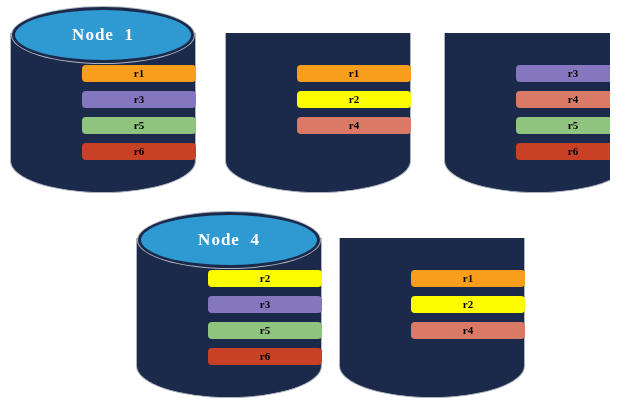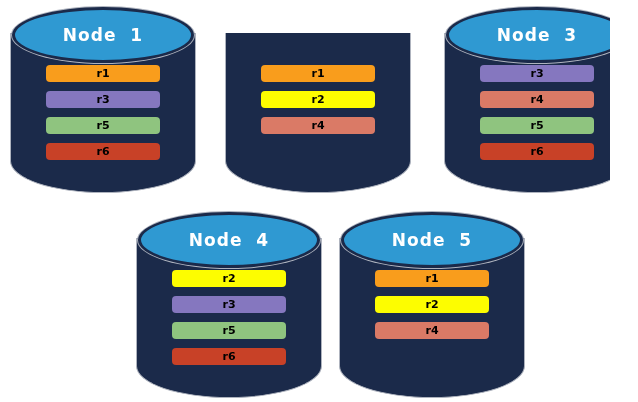--- a/index.html
+++ b/index.html
@@ -7,20 +7,21 @@
     padding: 0;
     background: #ffffff;
     font-family: "DejaVu Sans", "Liberation Sans", sans-serif;
   }
   #diagram {
     position: relative;
     width: 610px;
     height: 402px;
     background: var(--bg, #ffffff);
     overflow: hidden;
+    font-family: Liberation Serif, serif;
   }
   .cylinder {
     position: absolute;
     width: 186px;
     height: 188px;
   }
   .cyl-body {
     position: absolute;
     left: 0;
     right: 0;
@@ -56,21 +57,21 @@
     white-space: pre;
     text-align: center;
   }
   .bars {
     position: absolute;
     left: 0;
     right: 0;
     top: 60px;
     display: flex;
     flex-direction: column;
-    align-items: center;
+    align-items: flex-end;
     gap: 9px;
     z-index: 3;
   }
   .bar {
     width: 114px;
     height: 17px;
     border-radius: 4px;
     display: flex;
     align-items: center;
     justify-content: center;
@@ -105,23 +106,20 @@
     <div class="cylinder pos-2">
       <div class="cyl-body"></div>
       <div class="bars">
         <div class="bar" style="background: rgb(249, 157, 28);">r1</div>
         <div class="bar" style="background: rgb(253, 253, 0);">r2</div>
         <div class="bar" style="background: rgb(218, 122, 102);">r4</div>
       </div>
     </div>
     <div class="cylinder pos-3">
       <div class="cyl-body"></div>
-      <div class="cyl-top">
-        <span class="node-title">Node  3</span>
-      </div>
       <div class="bars">
         <div class="bar" style="background: rgb(133, 119, 191);">r3</div>
         <div class="bar" style="background: rgb(218, 122, 102);">r4</div>
         <div class="bar" style="background: rgb(143, 196, 127);">r5</div>
         <div class="bar" style="background: rgb(200, 65, 39);">r6</div>
       </div>
     </div>
     <div class="cylinder pos-4">
       <div class="cyl-body"></div>
       <div class="cyl-top">
@@ -129,22 +127,19 @@
       </div>
       <div class="bars">
         <div class="bar" style="background: rgb(253, 253, 0);">r2</div>
         <div class="bar" style="background: rgb(133, 119, 191);">r3</div>
         <div class="bar" style="background: rgb(143, 196, 127);">r5</div>
         <div class="bar" style="background: rgb(200, 65, 39);">r6</div>
       </div>
     </div>
     <div class="cylinder pos-5">
       <div class="cyl-body"></div>
-      <div class="cyl-top">
-        <span class="node-title">Node  5</span>
-      </div>
       <div class="bars">
         <div class="bar" style="background: rgb(249, 157, 28);">r1</div>
         <div class="bar" style="background: rgb(253, 253, 0);">r2</div>
         <div class="bar" style="background: rgb(218, 122, 102);">r4</div>
       </div>
     </div>
   </div>
 
 </body></html>

